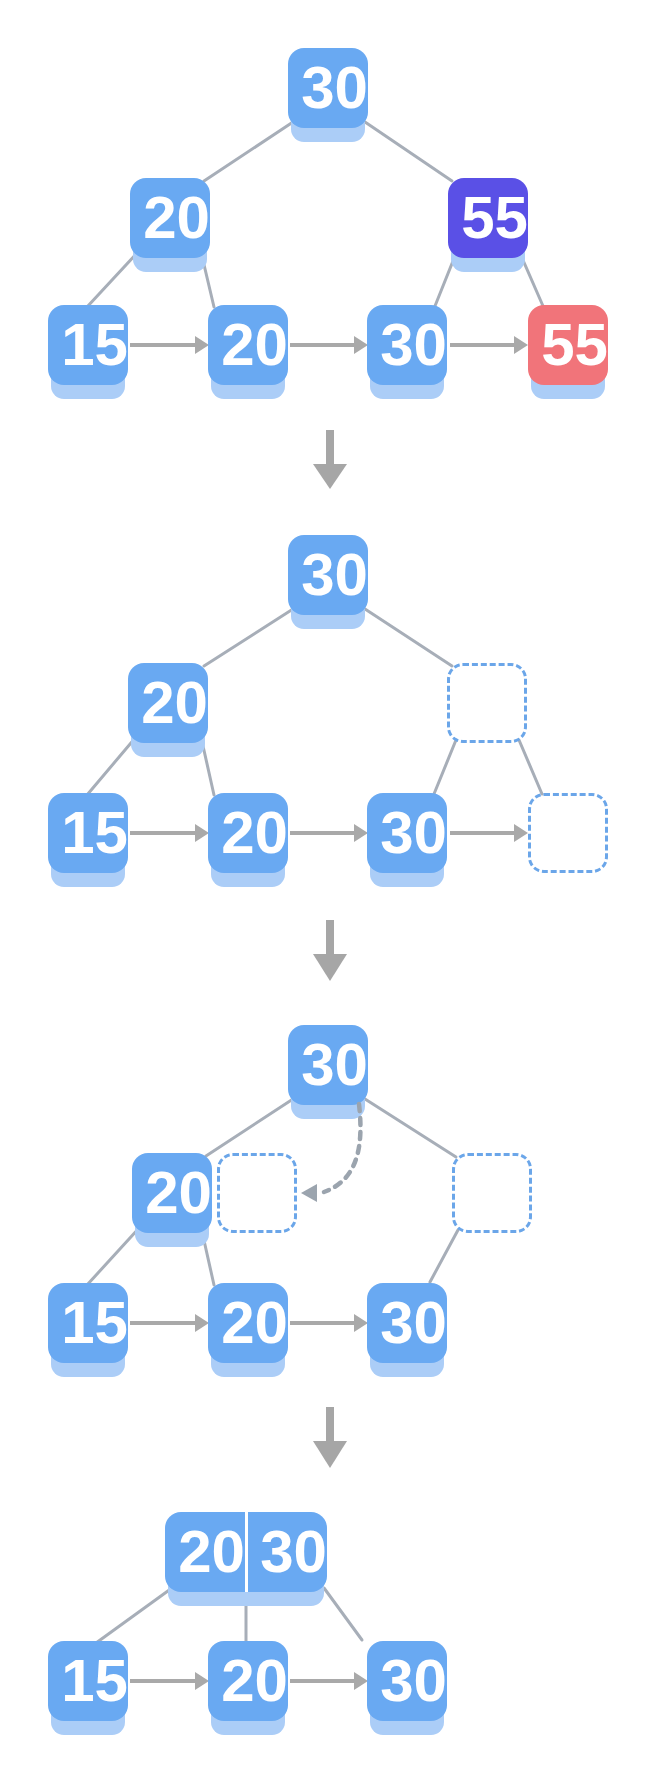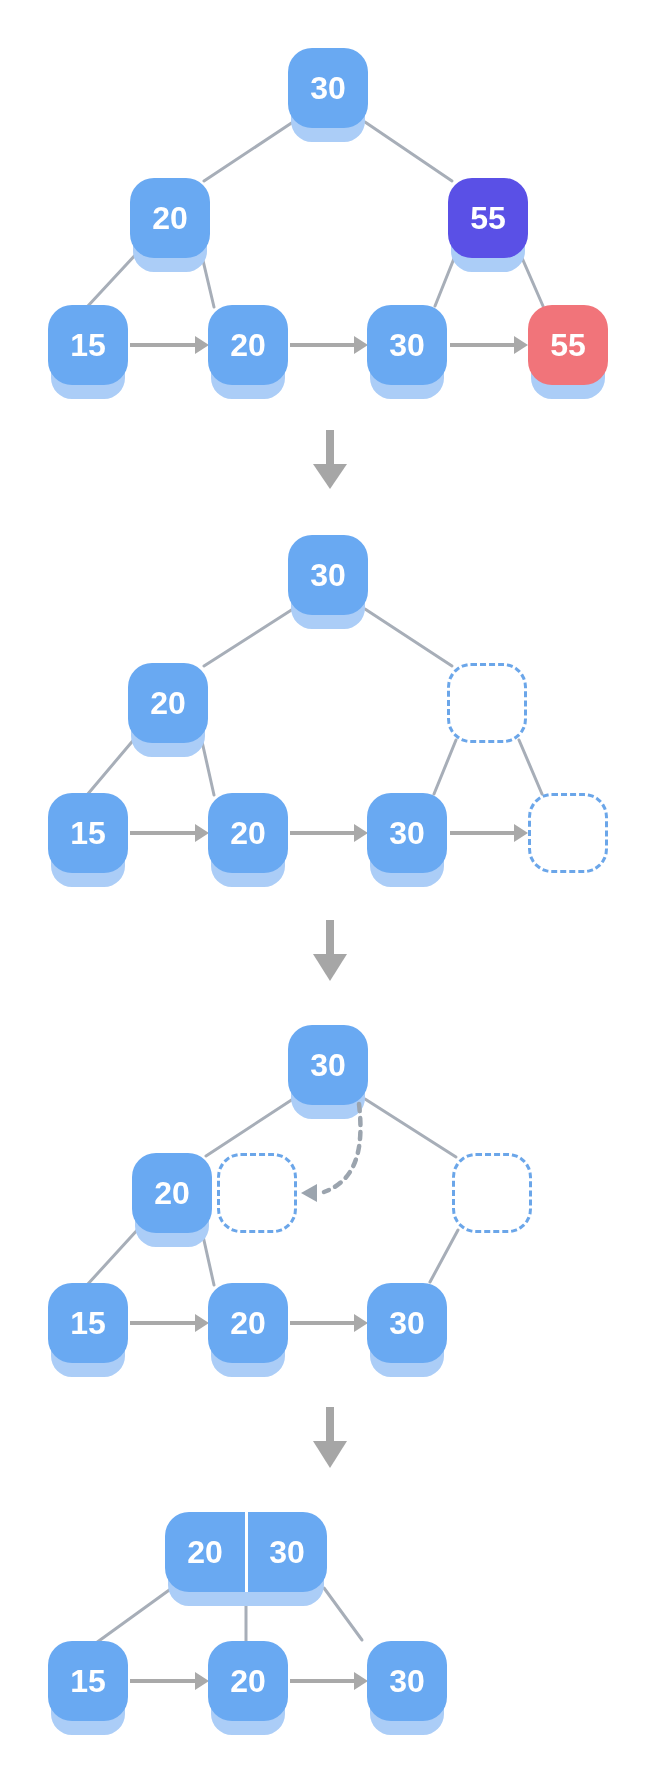--- a/index.html
+++ b/index.html
@@ -15,27 +15,27 @@
     position: absolute;
     left: 0; top: 0;
   }
   .layer.under { z-index: 1; }
   .layer.over  { z-index: 3; }
   .node {
     position: absolute;
     z-index: 2;
     width: 80px;
     height: 80px;
-    border-radius: 24px;
+    border-radius: 16px;
     background: #69a9f2;
     color: #ffffff;
     font-weight: bold;
-    font-size: 32px;
+    font-size: 60px;
     line-height: 80px;
-    text-align: center;
+    text-align: right;
     box-shadow: 0 17px 0 -3px #abcdf7;
   }
   .node.purple { background: #5a50e6; }
   .node.red    { background: #f1747a; }
   .node.dashed {
     background: transparent;
     border: 3px dashed #6ba6e9;
     box-shadow: none;
     box-sizing: border-box;
   }

